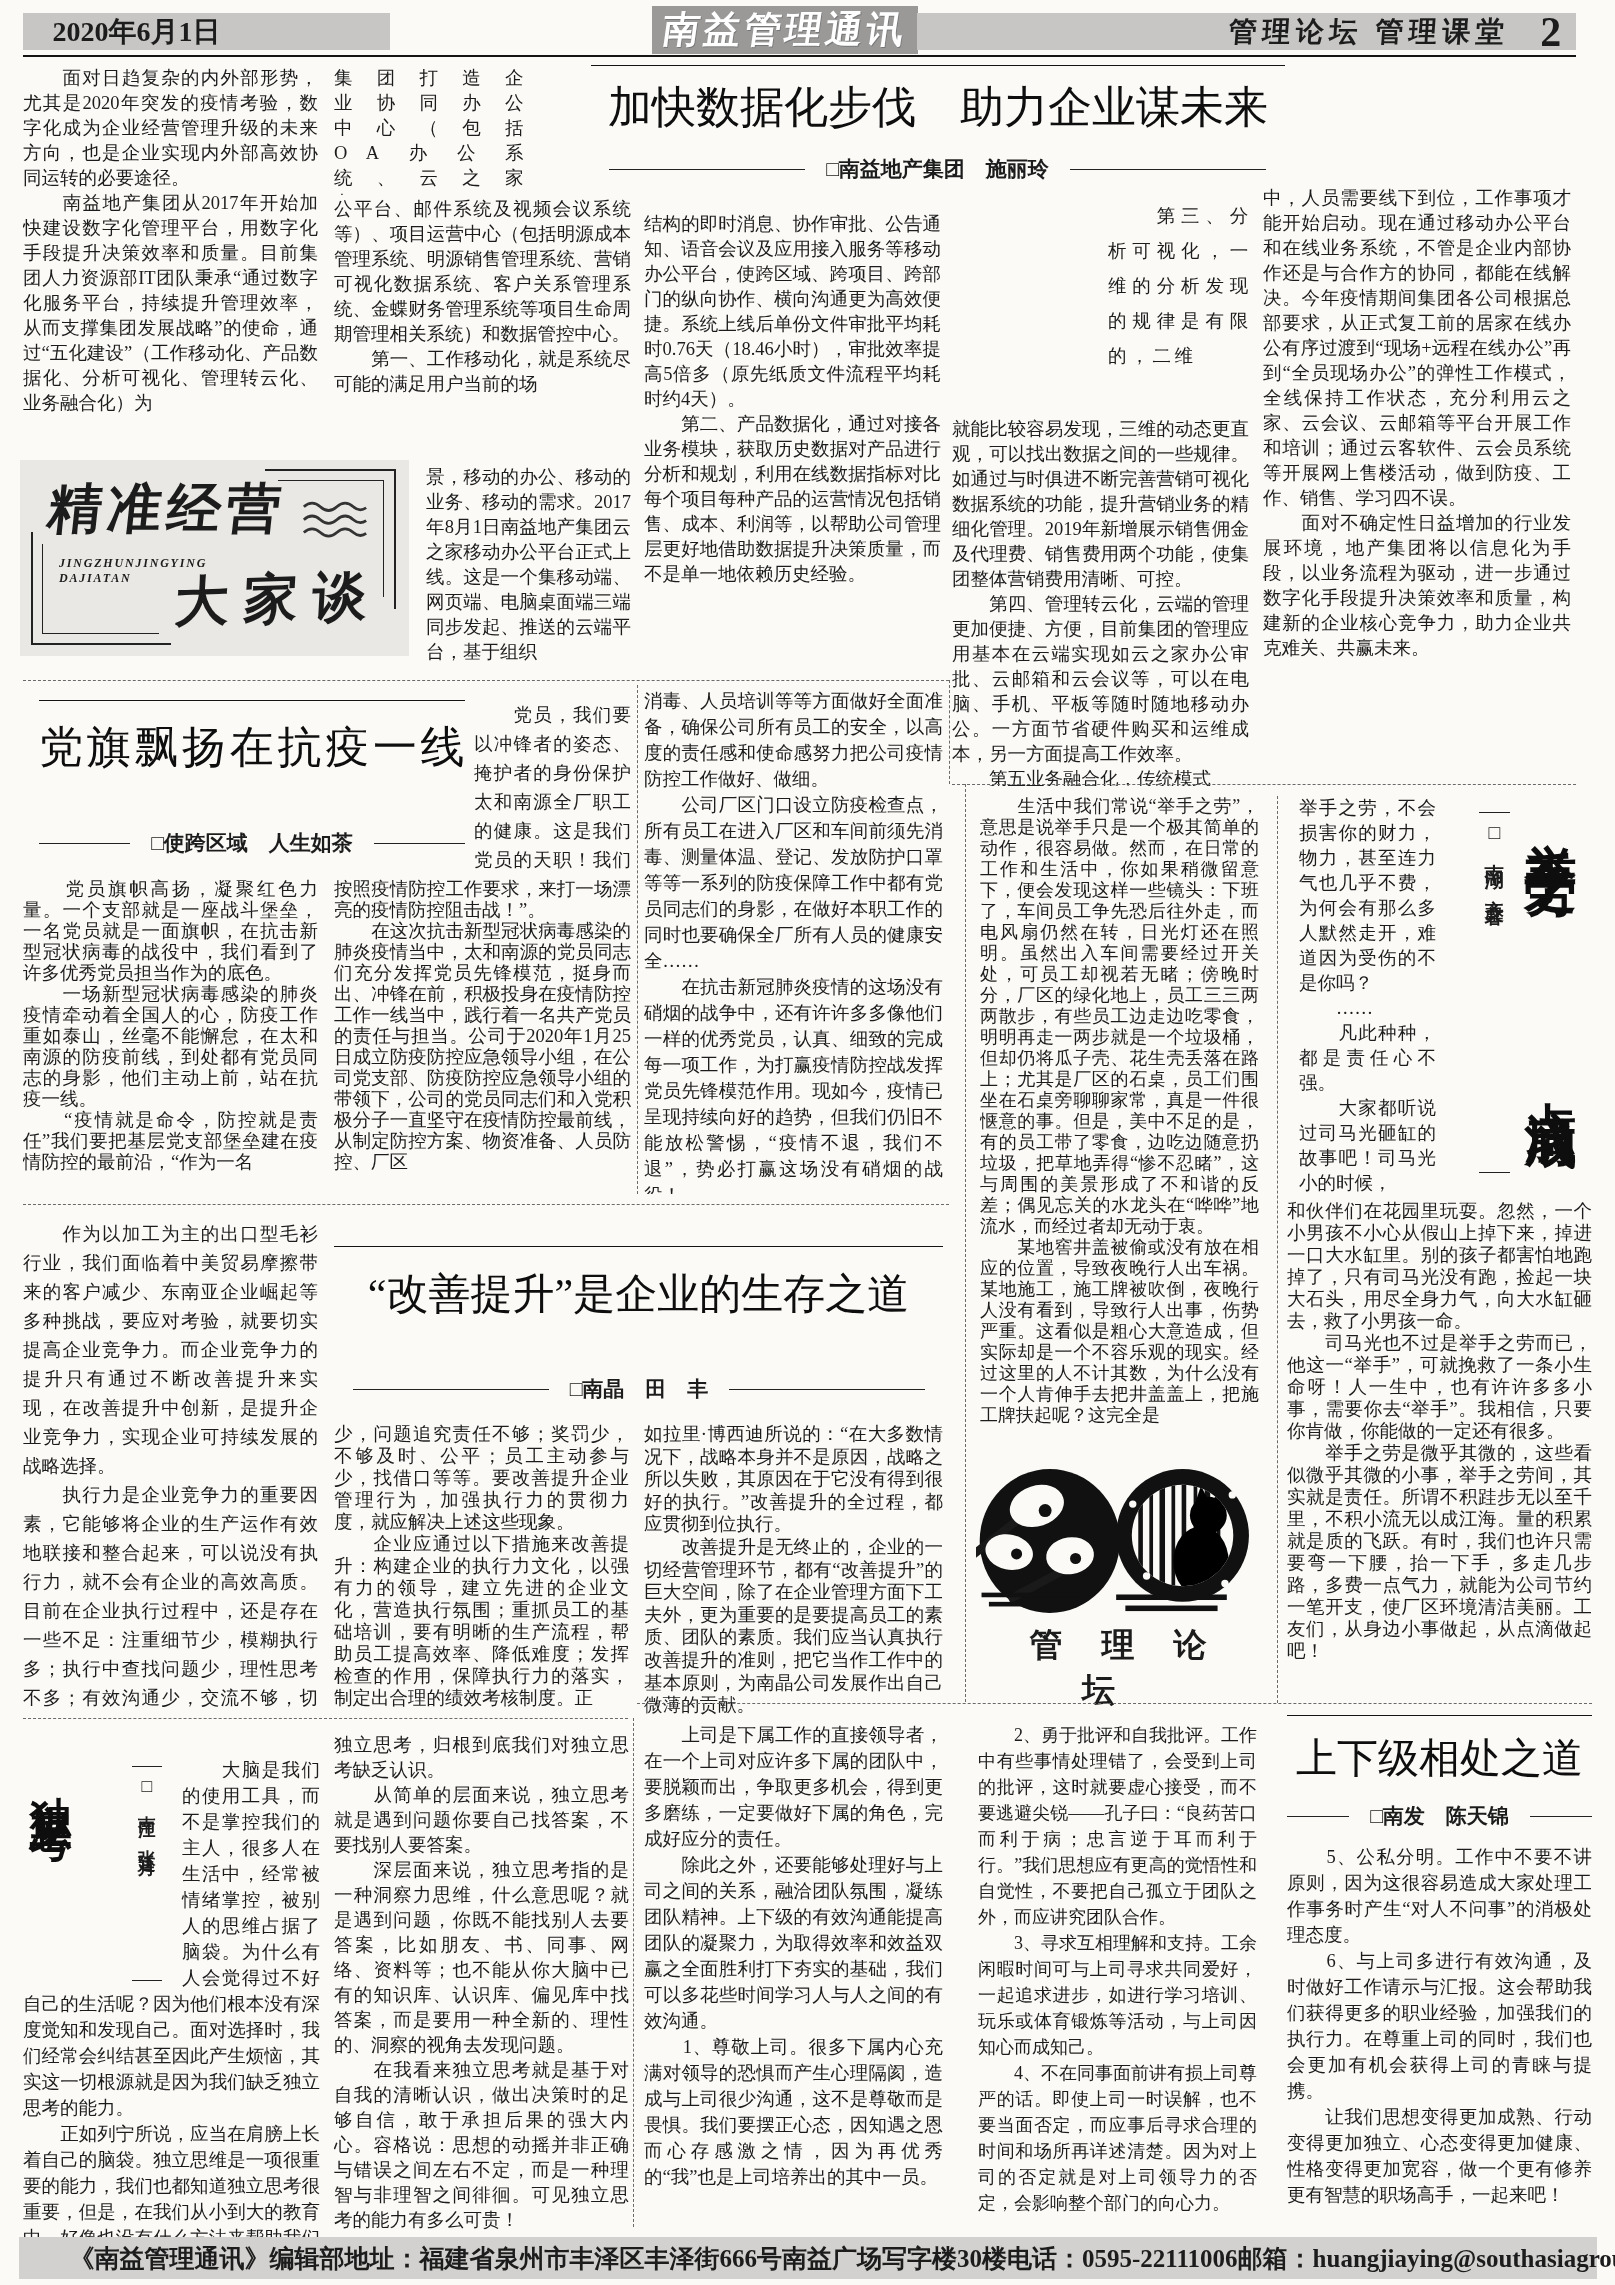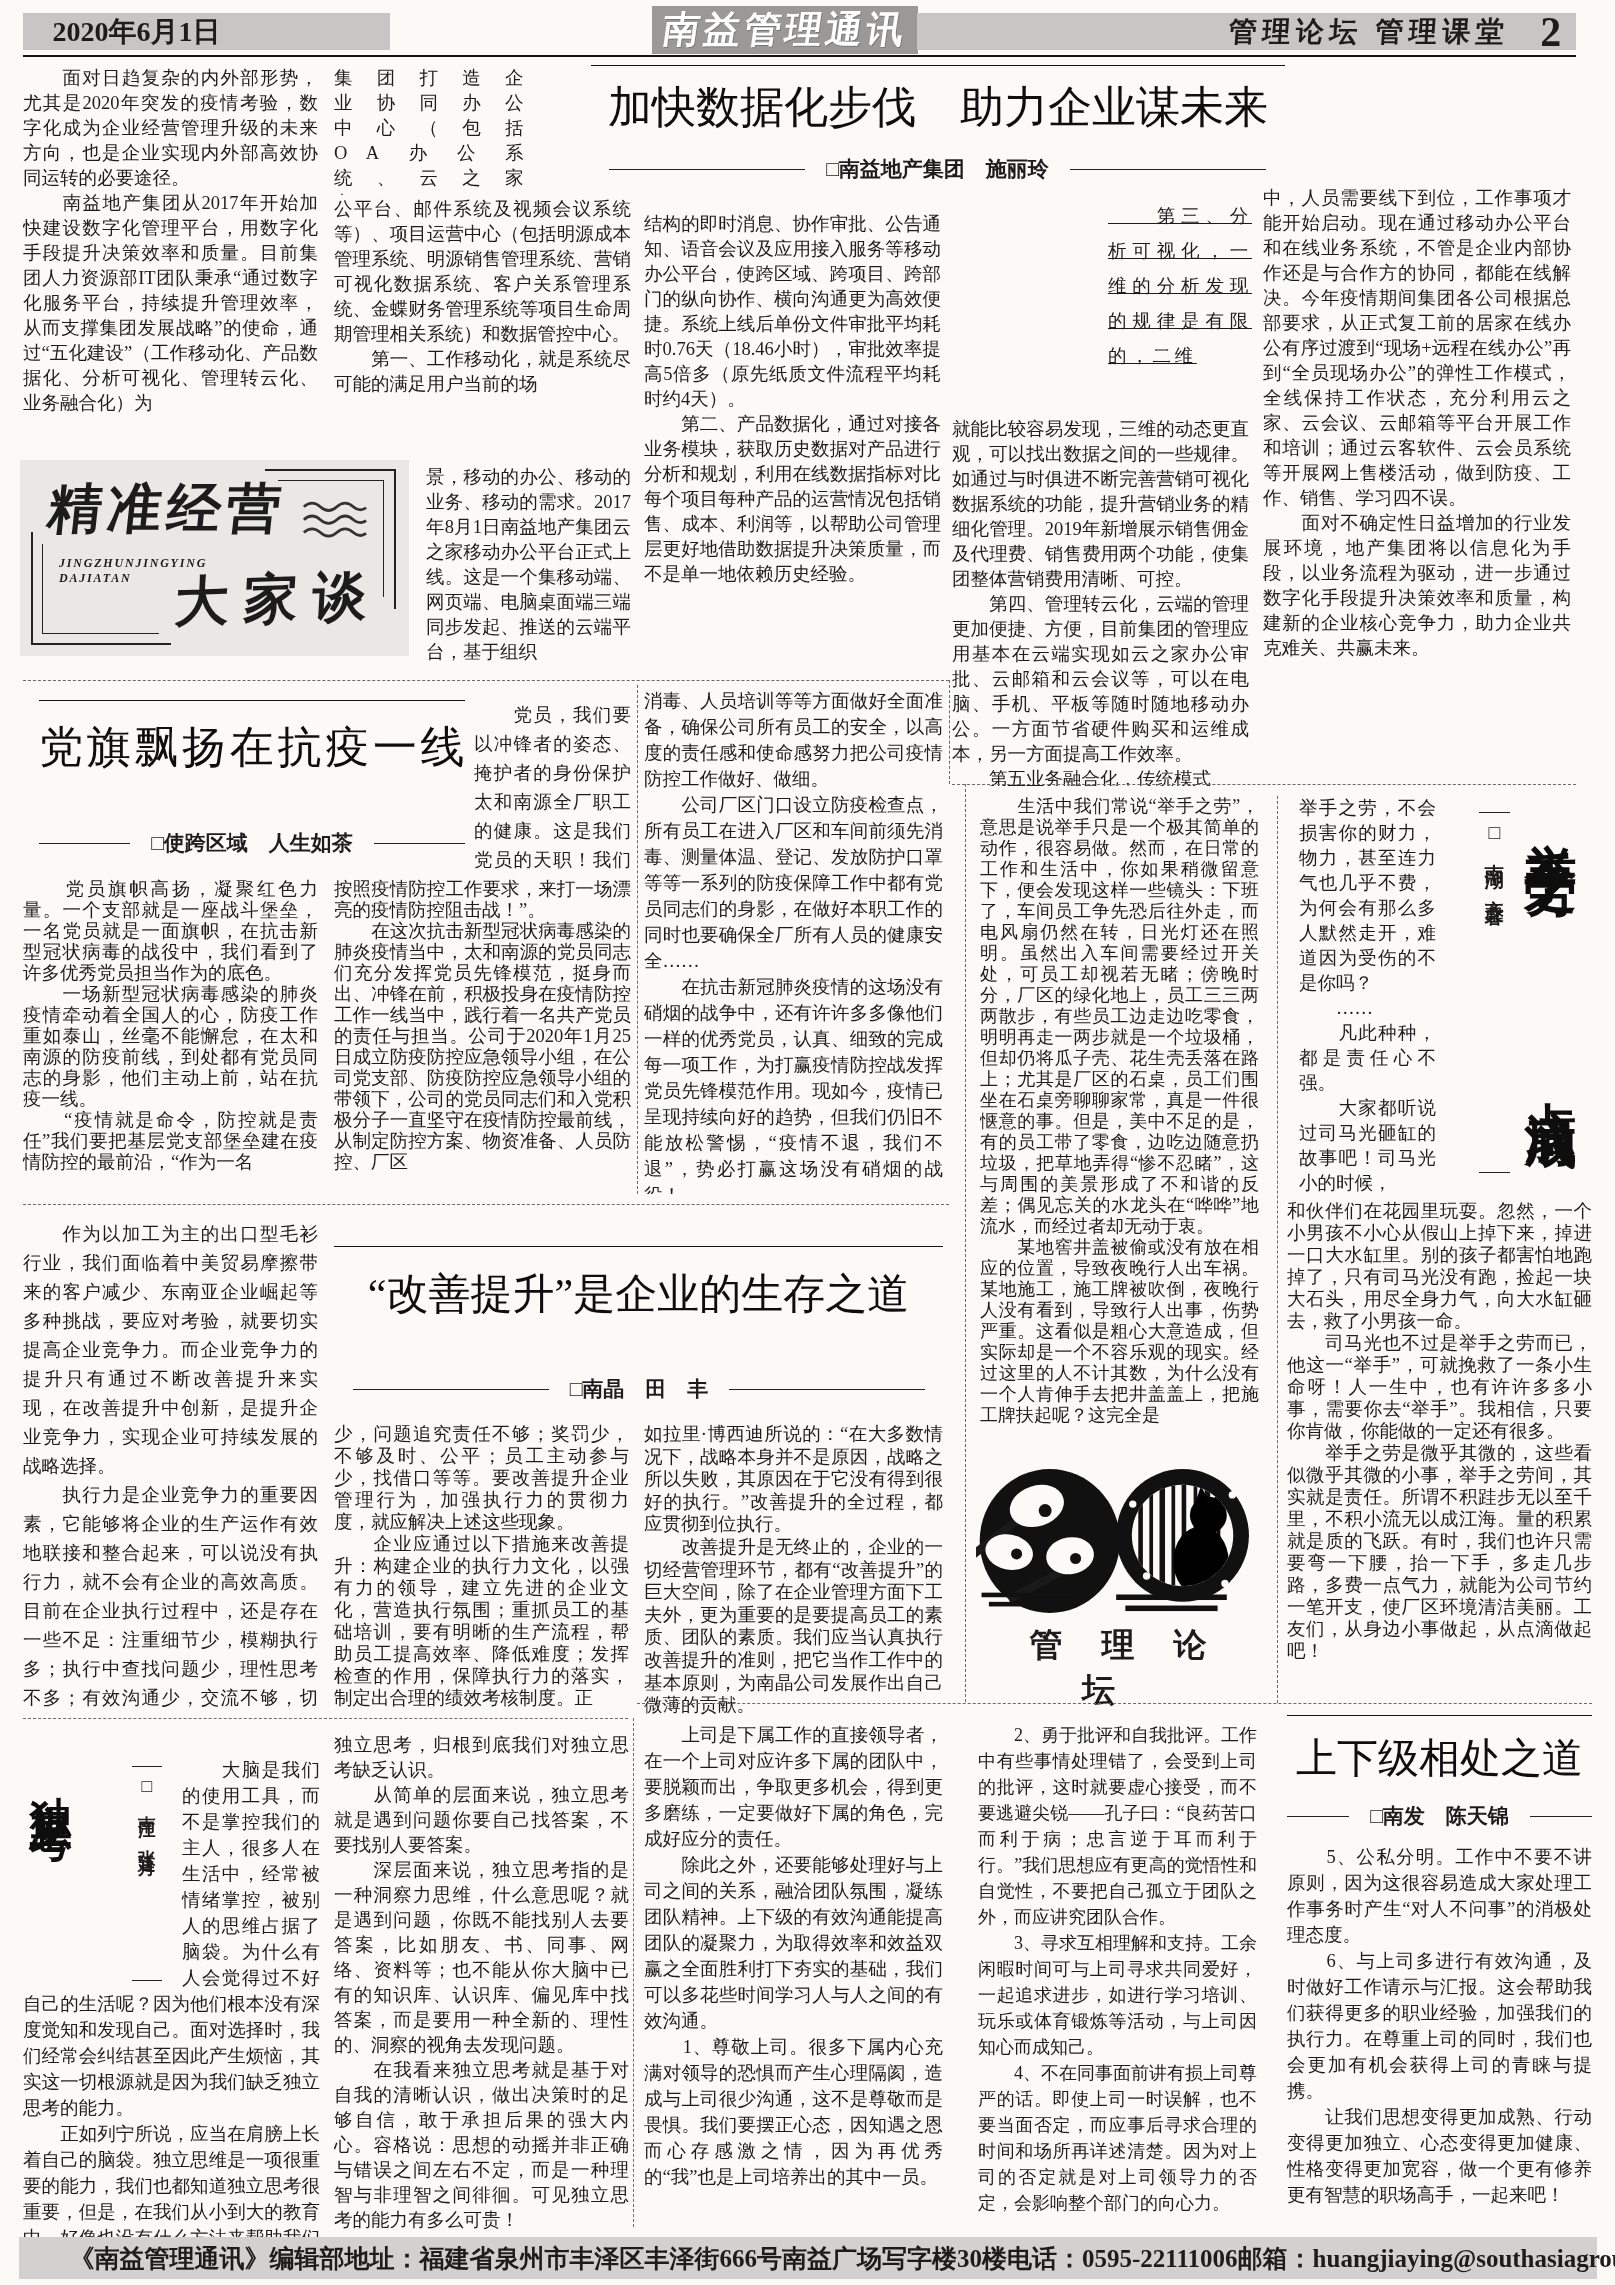--- a/index.html
+++ b/index.html
@@ -64,21 +64,21 @@
   <div class="headline" style="left:591px;top:78px;width:694px;font-size:44px;">加快数据化步伐　助力企业谋未来</div>
   <div class="bl-row" style="left:609px;top:155px;width:657px;">
     <span class="bl-rule"></span>
     <span class="bl-text">□南益地产集团　施丽玲</span>
     <span class="bl-rule"></span>
   </div>
 
   <div class="tb" style="left:644px;top:212px;width:297px;height:429px;">结构的即时消息、协作审批、公告通知、语音会议及应用接入服务等移动办公平台，使跨区域、跨项目、跨部门的纵向协作、横向沟通更为高效便捷。系统上线后单份文件审批平均耗时0.76天（18.46小时），审批效率提高5倍多（原先纸质文件流程平均耗时约4天）。
 　　第二、产品数据化，通过对接各业务模块，获取历史数据对产品进行分析和规划，利用在线数据指标对比每个项目每种产品的运营情况包括销售、成本、利润等，以帮助公司管理层更好地借助数据提升决策质量，而不是单一地依赖历史经验。</div>
 
-  <div class="tb" style="left:1108px;top:199px;width:144px;height:214px;line-height:35px;letter-spacing:3.7px;text-decoration:underline;">　　第三、分析可视化，一维的分析发现的规律是有限的，二维</div>
+  <div class="tb" style="left:1108px;top:199px;width:144px;height:214px;line-height:35px;letter-spacing:3.7px;">　　第三、分析可视化，一维的分析发现的规律是有限的，二维</div>
   <div class="tb" style="left:952px;top:417px;width:297px;height:369px;">就能比较容易发现，三维的动态更直观，可以找出数据之间的一些规律。如通过与时俱进不断完善营销可视化数据系统的功能，提升营销业务的精细化管理。2019年新增展示销售佣金及代理费、销售费用两个功能，使集团整体营销费用清晰、可控。
 　　第四、管理转云化，云端的管理更加便捷、方便，目前集团的管理应用基本在云端实现如云之家办公审批、云邮箱和云会议等，可以在电脑、手机、平板等随时随地移动办公。一方面节省硬件购买和运维成本，另一方面提高工作效率。
 　　第五业务融合化，传统模式</div>
 
   <div class="tb" style="left:1263px;top:186px;width:308px;height:600px;">中，人员需要线下到位，工作事项才能开始启动。现在通过移动办公平台和在线业务系统，不管是企业内部协作还是与合作方的协同，都能在线解决。今年疫情期间集团各公司根据总部要求，从正式复工前的居家在线办公有序过渡到“现场+远程在线办公”再到“全员现场办公”的弹性工作模式，全线保持工作状态，充分利用云之家、云会议、云邮箱等平台开展工作和培训；通过云客软件、云会员系统等开展网上售楼活动，做到防疫、工作、销售、学习四不误。
 　　面对不确定性日益增加的行业发展环境，地产集团将以信息化为手段，以业务流程为驱动，进一步通过数字化手段提升决策效率和质量，构建新的企业核心竞争力，助力企业共克难关、共赢未来。</div>
 
   <div id="jz-box" style="left:20px;top:460px;width:389px;height:196px;">
     <div class="jz-br" style="right:13px;top:9.2px;width:129px;height:138px;border-top:2.8px solid #222;border-right:2.8px solid #222;"></div>
     <div class="jz-br" style="right:25px;top:20px;width:105px;height:116px;border-top:1.8px solid #222;border-right:1.8px solid #222;"></div>

